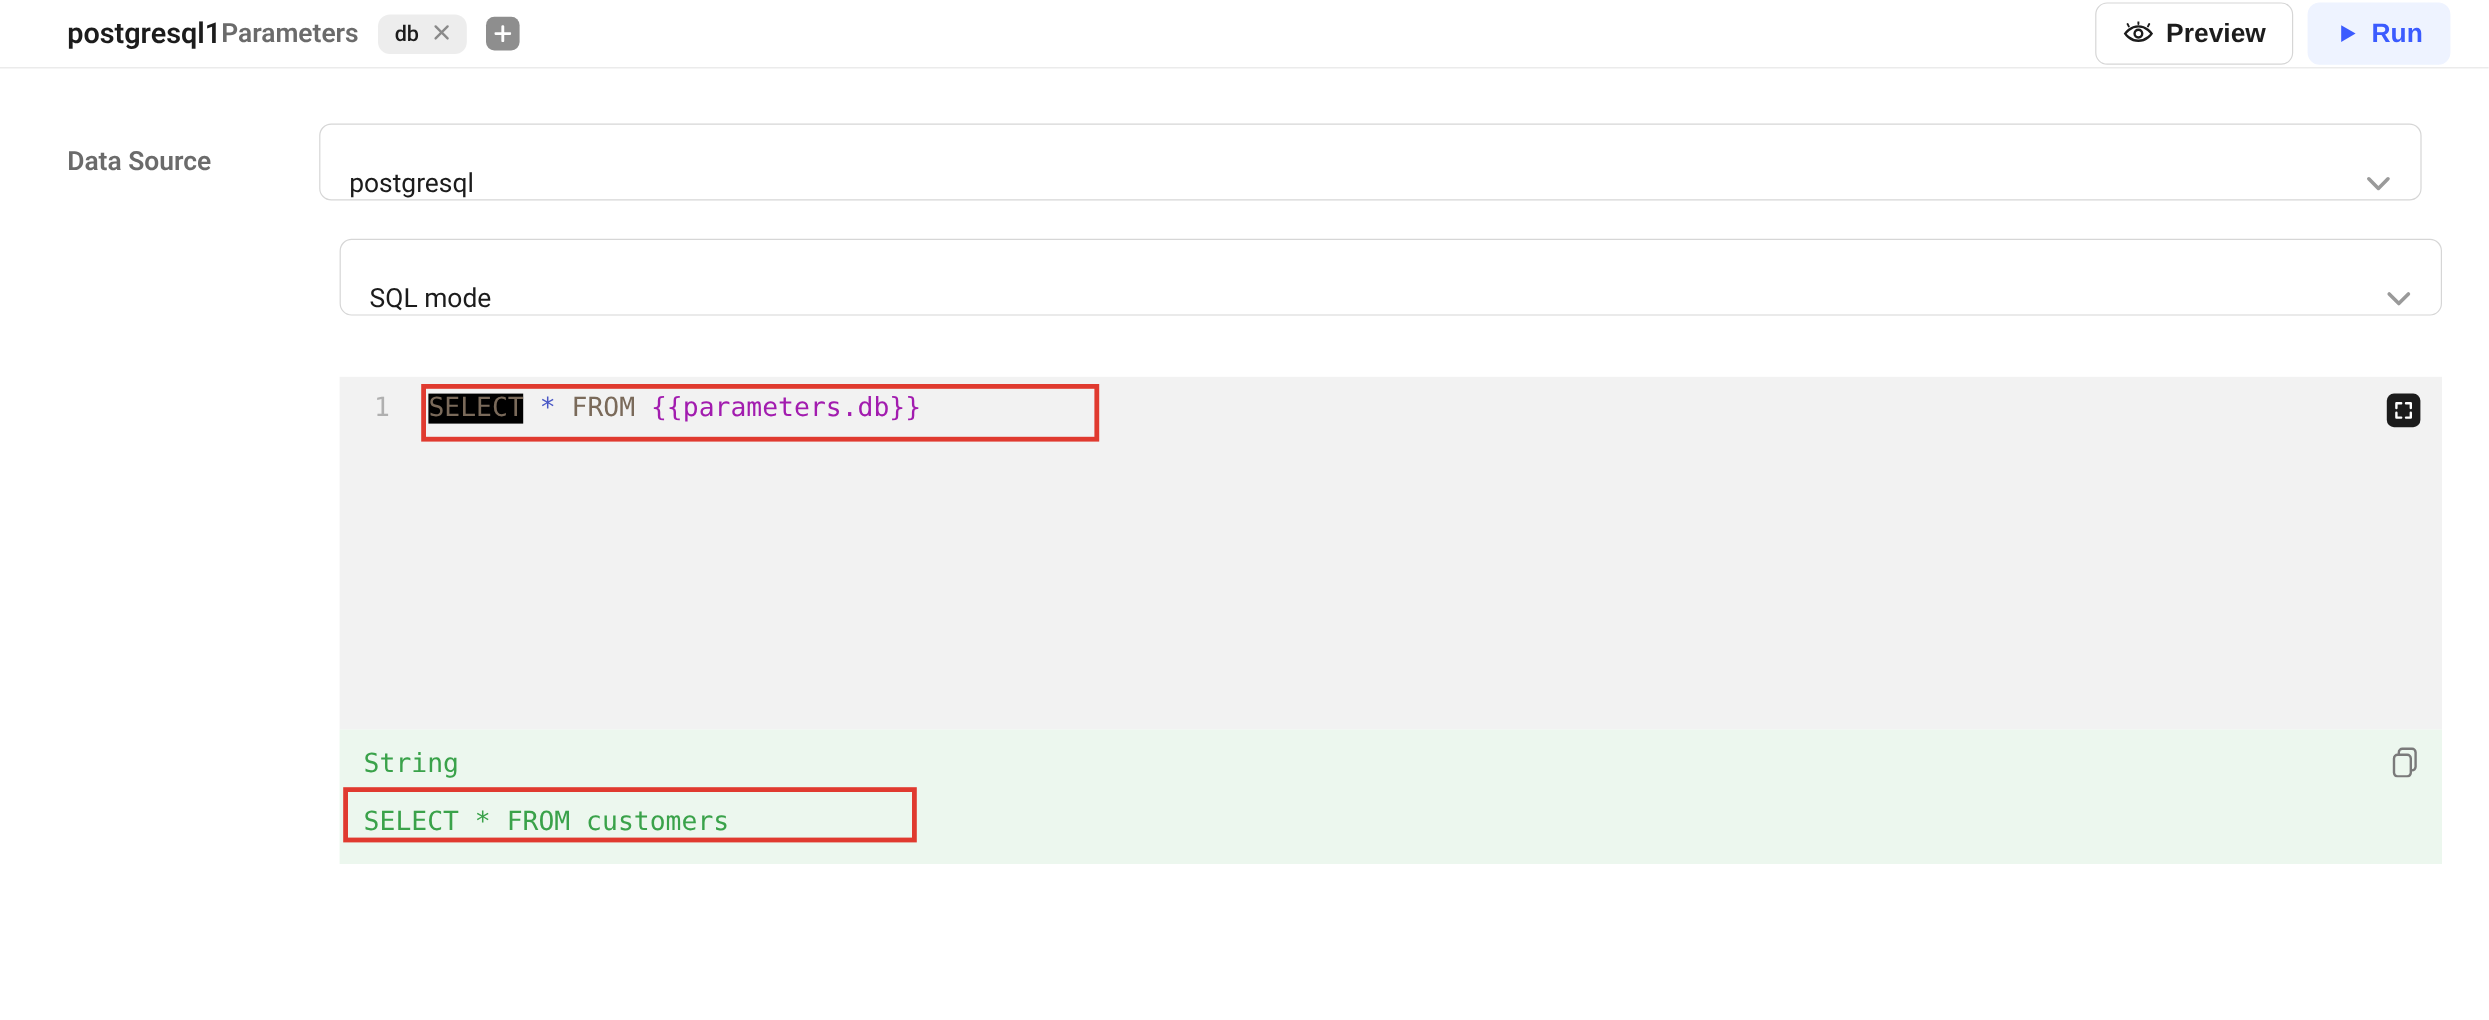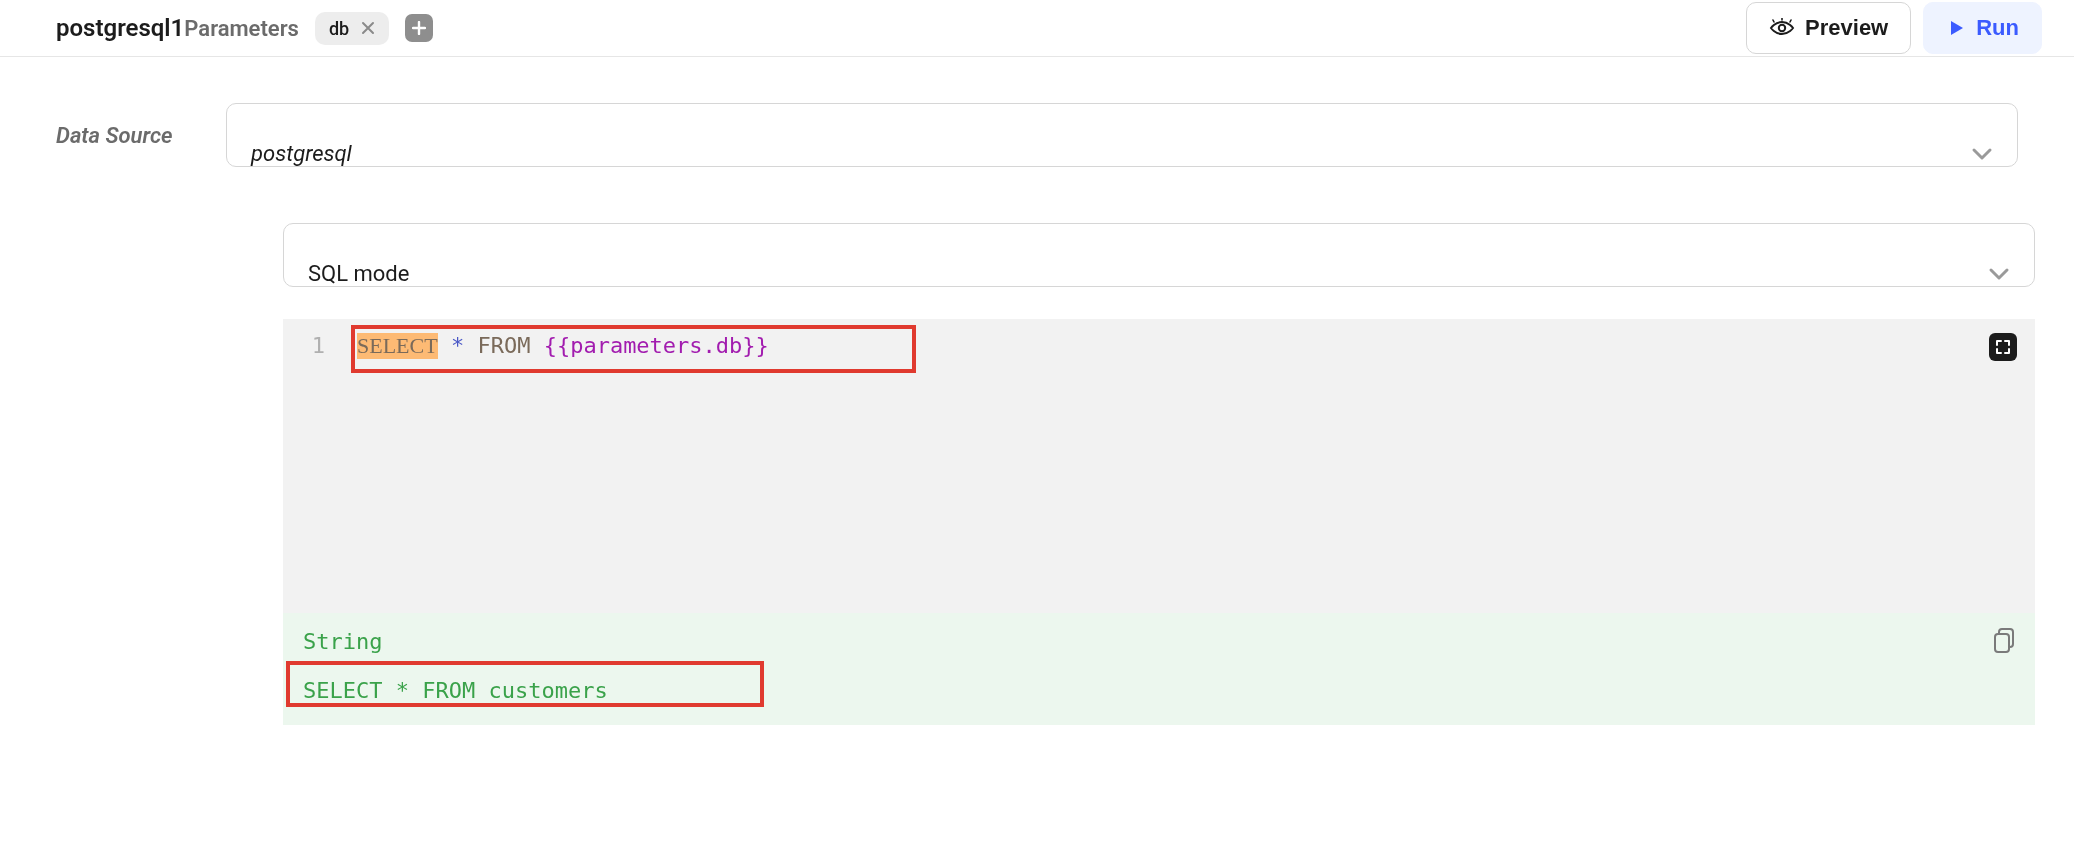--- a/index.html
+++ b/index.html
@@ -73,22 +73,22 @@
     color: #3b5bff;
   }
   .eye-icon, .play-icon { display: inline-flex; }
 
   .body {
     padding: 46px 56px 0 56px;
   }
   .row {
     display: flex;
     align-items: center;
-    margin-bottom: 56px;
-    font-style: italic;
+    gap: 40px;
+    margin-bottom: 32px;
   }
   .row-label {
     width: 170px;
     font-size: 22px;
     font-weight: 600;
     color: #6b6b6b;
   }
   .select {
     flex: 1;
     height: 64px;
@@ -130,22 +130,21 @@
     white-space: pre;
   }
   .highlight-box {
     position: absolute;
     border: 4px solid #e03a2f;
     pointer-events: none;
   }
   .hb1 { left: 68px; top: 6px; width: 565px; height: 48px; }
   .cursor-sel {
     display:inline-block;
-    background:#fdba74;
-    font-family:Liberation Serif, serif;
+    background:#000000;
   }
   .kw { color: #7a6a5a; }
   .star { color: #4a58c6; }
   .tmpl { color: #a21caf; }
 
   .expand-btn {
     position:absolute;
     top:14px; right:18px;
     width:28px; height:28px;
     border-radius:6px;
@@ -220,21 +219,21 @@
       <span class="chev">
         <svg width="22" height="14" viewBox="0 0 22 14">
             <path d="M3 3 L11 11 L19 3" fill="none" stroke="#9a9a9a" stroke-width="3" stroke-linecap="round" stroke-linejoin="round"></path>
           </svg>
       </span>
     </div>
   </div>
 
   <div class="content-col">
 
-    <div class="select" style="margin-bottom:32px">
+    <div class="select" style="margin-bottom:51px">
       <span>SQL mode</span>
       <span class="chev">
         <svg width="22" height="14" viewBox="0 0 22 14">
             <path d="M3 3 L11 11 L19 3" fill="none" stroke="#9a9a9a" stroke-width="3" stroke-linecap="round" stroke-linejoin="round"></path>
           </svg>
       </span>
     </div>
 
     <div class="editor">
       <div class="gutter">1</div>

